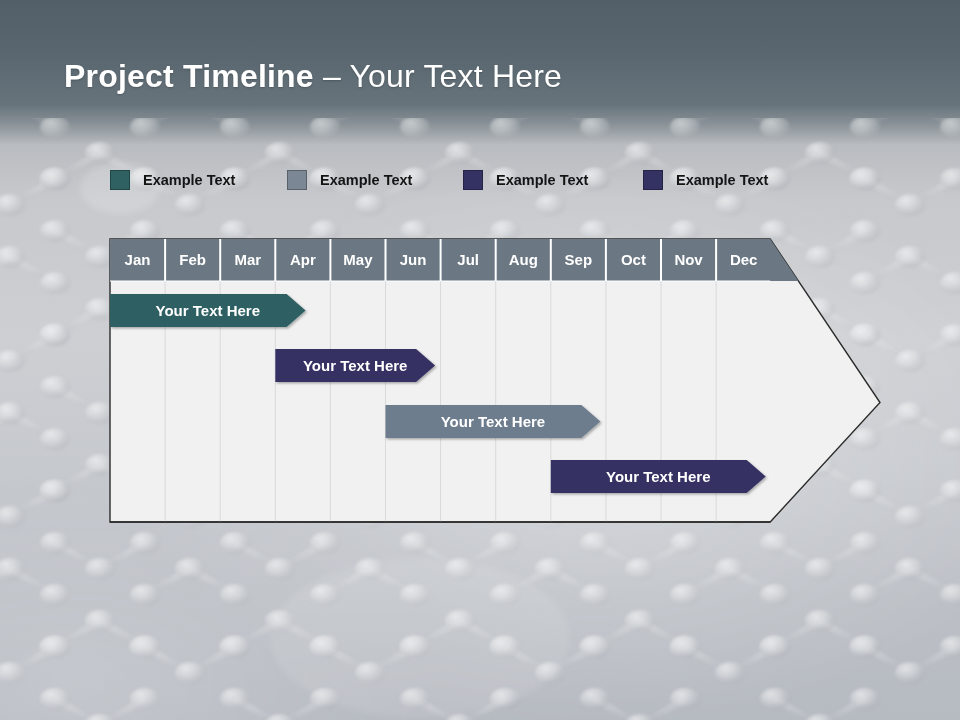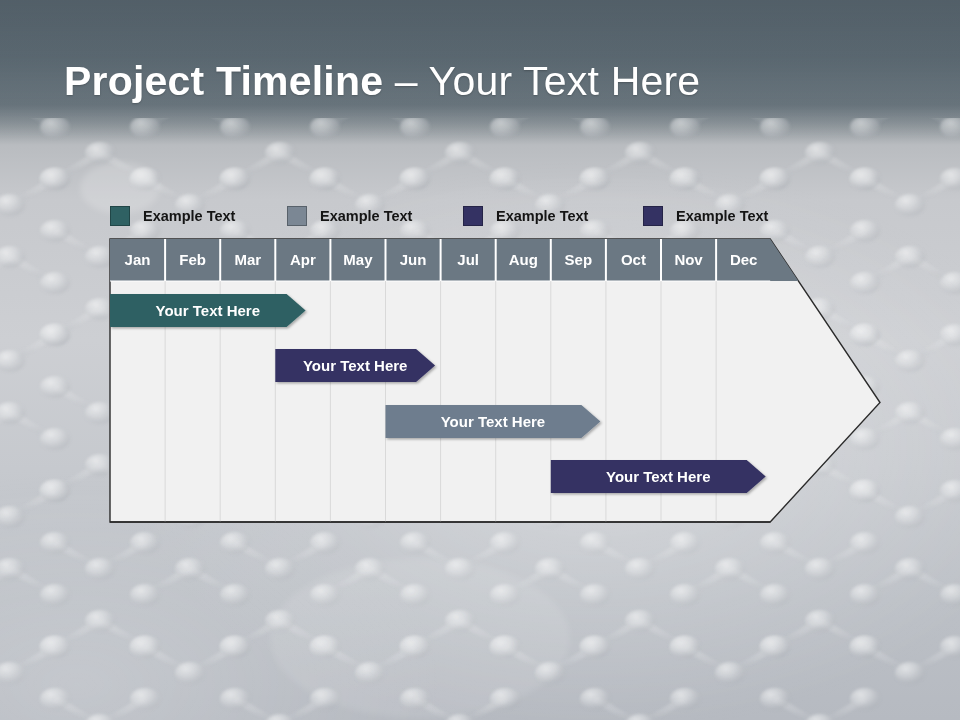--- a/index.html
+++ b/index.html
@@ -58,37 +58,36 @@
     left:0; top:0; width:960px; height:140px;
     background: linear-gradient(180deg, rgba(74,86,95,0.55) 0%, rgba(90,102,110,0.22) 58%, rgba(255,255,255,0) 100%);
     pointer-events:none;
   }
 
   
   .title {
     position: absolute;
     left: 64px;
     top: 58px;
-    font-size: 41px;
+    font-size: 32px;
     color: #ffffff;
     letter-spacing: 0.2px;
     white-space: nowrap;
     text-shadow: 0 1px 2px rgba(0,0,0,0.22);
   }
   .title .b { font-weight: bold; }
   .title .n { font-weight: normal; }
 
   
   .legend {
     position: absolute;
     left: 110px;
     top: 170px;
     width: 800px;
     height: 24px;
-    margin-top: 36px;
   }
   .legend-item {
     position: absolute;
     top: 0;
     display: flex;
     align-items: center;
     white-space: nowrap;
   }
   .legend-swatch {
     width: 20px;

